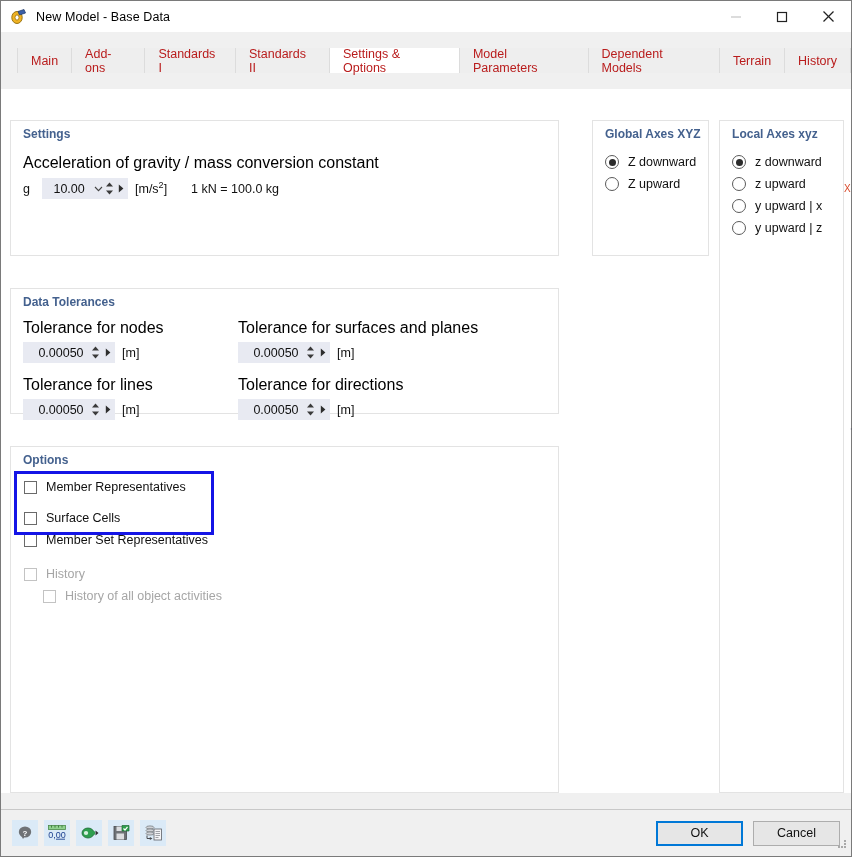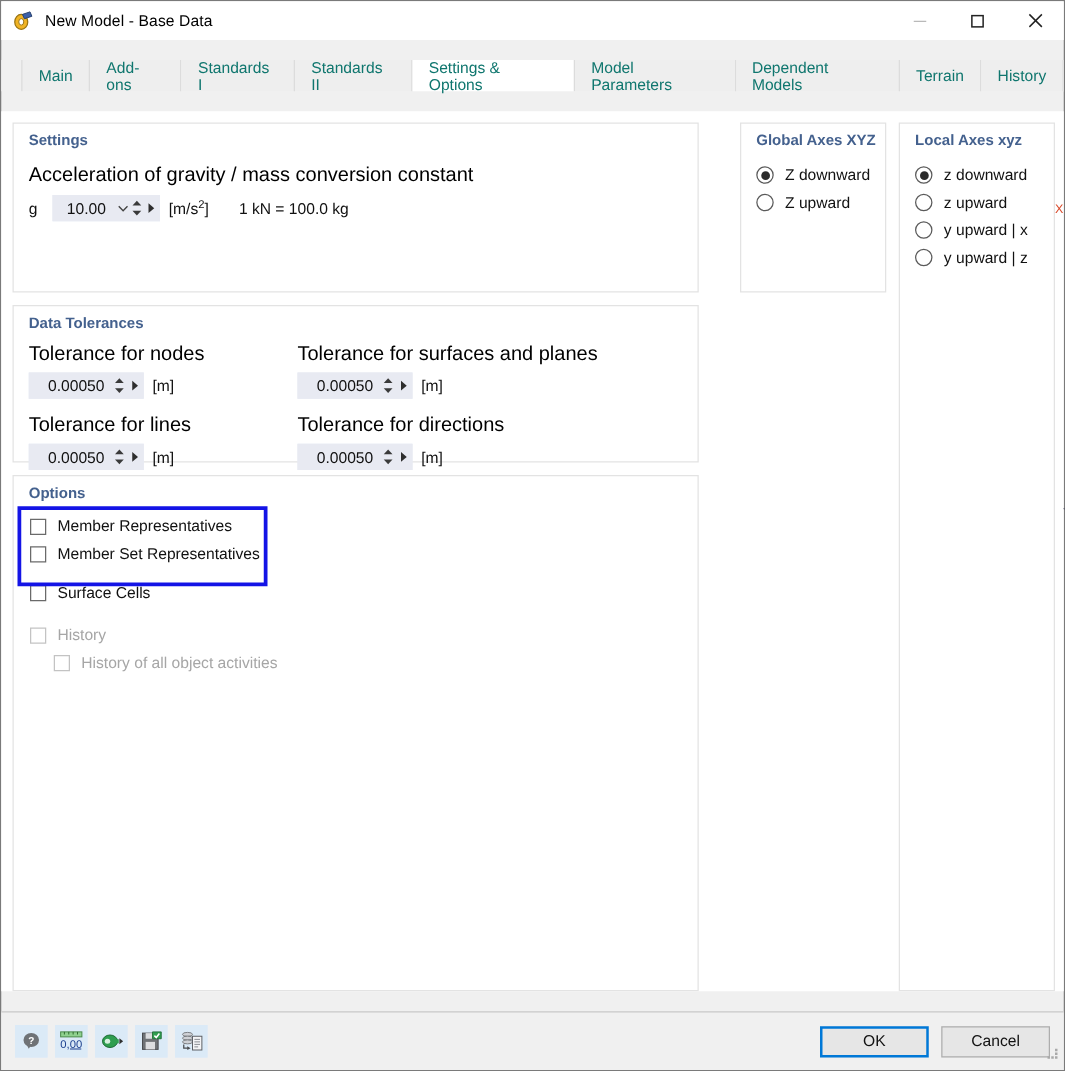--- a/index.html
+++ b/index.html
@@ -52,21 +52,21 @@
     position: relative;
   }
   .tabstrip::after {
     content: ""; position: absolute;
     left: 0; right: 0; bottom: 0; height: 0px;
   }
   .tab {
     height: 25px;
     padding: 0 13px;
     display: flex; align-items: center;
-    font-size: 12.5px; color: #0f766e;
+    font-size: 12.5px; color: #b91c1c;
     background: #eeeeee;
     border-right: 1px solid #dcdcdc;
     position: relative;
   }
   .tab:first-child { border-left: 1px solid #dcdcdc; }
   .tab.active {
     background: #ffffff;
     border-right: 1px solid #dcdcdc;
     z-index: 3;
   }
@@ -80,20 +80,21 @@
     gap: 9px;
     min-height: 0;
   }
   .col-left { width: 549px; display: flex; flex-direction: column; gap: 10px; flex: 0 0 auto; }
   .col-right { width: 276px; display: flex; flex-direction: row; gap: 10px; flex: 0 0 auto; padding-left: 24px; }
 
   .panel {
     background: #ffffff;
     border: 1px solid #e3e3e3;
     position: relative;
+    margin-top: 22px;
   }
   .panel-title {
     font-size: 12px;
     color: #44618e;
     font-weight: bold;
     padding: 6px 0 0 12px;
   }
   .panel-body { padding: 8px 12px 10px 12px; position: relative; }
 
   .lbl { font-size: 16px; color: #000000; }
@@ -399,27 +400,27 @@
         </div>
       </div>
 
       <div class="panel" style="flex:1 1 auto;">
         <div class="panel-title">Options</div>
         <div class="panel-body" style="padding-top:9px; padding-left:13px;">
           <div class="cbrow">
             <span class="cb"></span>
             <span class="cbl">Member Representatives</span>
           </div>
+          <div class="cbrow" style="margin-top:9px;">
+            <span class="cb"></span>
+            <span class="cbl">Surface Cells</span>
+          </div>
           <div class="cbrow">
             <span class="cb"></span>
             <span class="cbl">Member Set Representatives</span>
-          </div>
-          <div class="cbrow" style="margin-top:9px;">
-            <span class="cb"></span>
-            <span class="cbl">Surface Cells</span>
           </div>
 
           <div class="cbrow disabled" style="margin-top:12px;">
             <span class="cb disabled"></span>
             <span class="cbl">History</span>
           </div>
           <div class="cbrow disabled" style="margin-left:19px;">
             <span class="cb disabled"></span>
             <span class="cbl">History of all object activities</span>
           </div>

